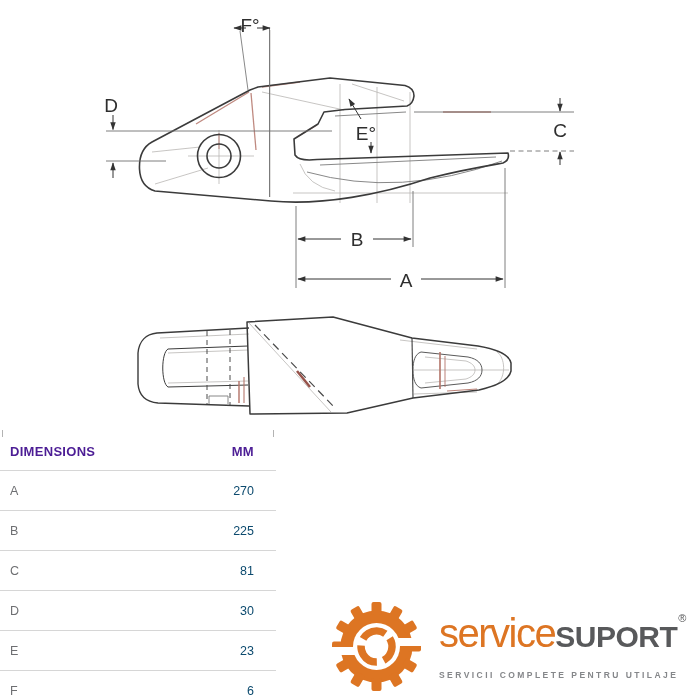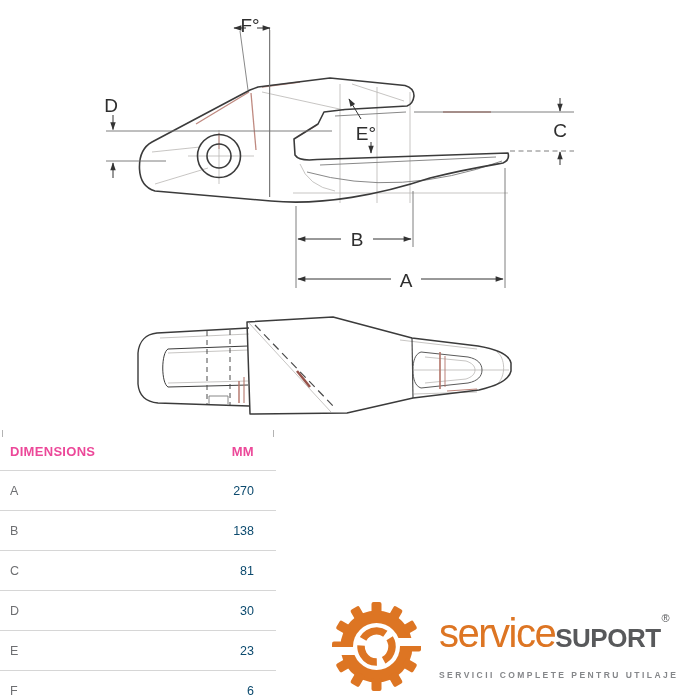--- a/index.html
+++ b/index.html
@@ -6,34 +6,34 @@
   #page{position:relative;width:700px;height:700px;background:#ffffff;overflow:hidden;
         font-family:"Liberation Sans",sans-serif;}
   svg text{font-family:"Liberation Sans",sans-serif;}
 
   
   #drawing{position:absolute;left:0;top:0;}
 
   
   .spec-table{position:absolute;left:0;top:433px;width:276px;}
   .t-head{display:flex;justify-content:space-between;align-items:center;height:37px;
-          padding:0 22px 0 10px;font-weight:bold;font-size:13px;color:#ec4899;letter-spacing:.3px;}
+          padding:0 22px 0 10px;font-weight:bold;font-size:13px;color:#4c1d95;letter-spacing:.3px;}
   .t-row{display:flex;justify-content:space-between;align-items:center;height:39px;
          padding:0 22px 0 10px;border-top:1px solid #d6d6d6;font-size:12.5px;}
   .t-label{color:#6e6f72;}
   .t-value{color:#0c4a6e;}
   .stub{position:absolute;top:430px;width:1px;height:7px;background:#b3b3b3;}
   .stub-l{left:2px;} .stub-r{left:273px;}
 
   
   .logo{position:absolute;left:331px;top:601px;display:flex;align-items:center;gap:17px;}
   .logo-textcol{display:flex;flex-direction:column;}
   .logo-main{display:flex;align-items:baseline;line-height:1;white-space:nowrap;}
   .lt-service{font-size:40px;color:#DD7523;letter-spacing:-1.5px;}
-  .lt-suport{font-size:26px;font-weight:bold;color:#58595B;letter-spacing:-.5px;}
+  .lt-suport{font-size:30px;font-weight:bold;color:#58595B;letter-spacing:-.5px;}
   .lt-reg{font-size:11px;color:#58595B;align-self:flex-start;margin-left:1px;}
   .logo-tagline{font-size:8.5px;font-weight:bold;letter-spacing:2.45px;color:#85878A;
                 margin-top:17px;white-space:nowrap;}
 </style>
 </head>
 <body>
 
 <div id="page">
 
   <svg id="drawing" width="700" height="430" viewBox="0 0 700 430">
@@ -189,21 +189,21 @@
     <div class="t-head">
       <span>DIMENSIONS</span>
       <span>MM</span>
     </div>
     <div class="t-row">
       <span class="t-label">A</span>
       <span class="t-value">270</span>
     </div>
     <div class="t-row">
       <span class="t-label">B</span>
-      <span class="t-value">138</span>
+      <span class="t-value">225</span>
     </div>
     <div class="t-row">
       <span class="t-label">C</span>
       <span class="t-value">81</span>
     </div>
     <div class="t-row">
       <span class="t-label">D</span>
       <span class="t-value">30</span>
     </div>
     <div class="t-row">

